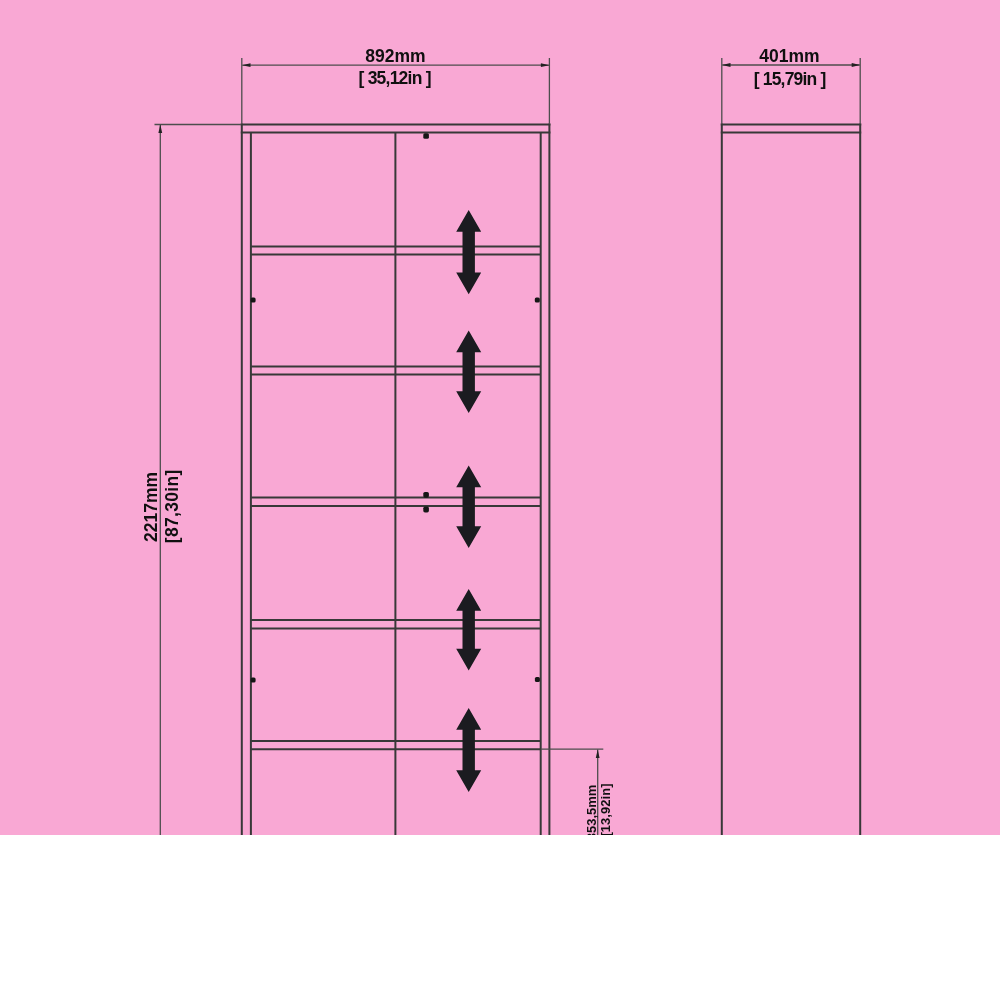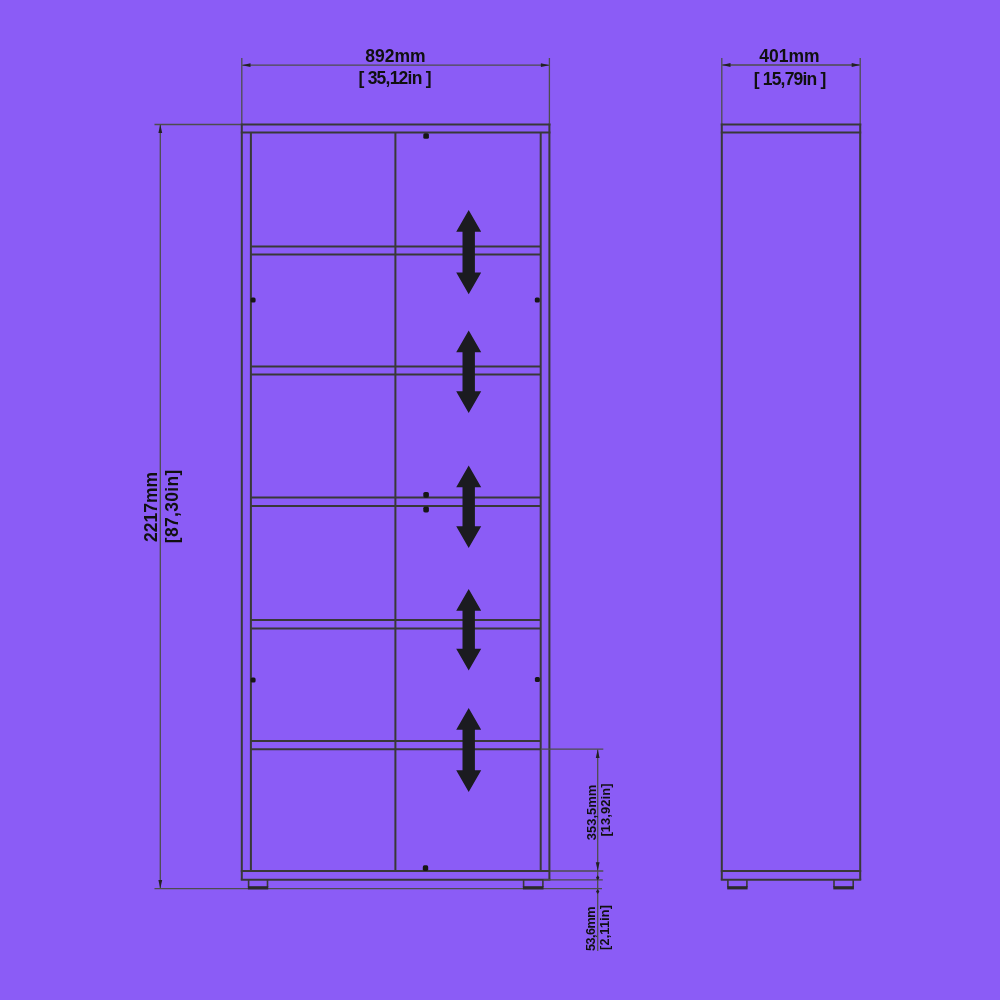--- a/index.html
+++ b/index.html
@@ -1,16 +1,16 @@
 <!DOCTYPE html>
 <html><head>
 <meta charset="utf-8">
 <style>
   html,body{margin:0;padding:0;background:#fff;}
-  #canvas{width:1000px;height:1000px;position:relative;background:#8b5cf6;}
+  #canvas{width:1000px;height:835px;position:relative;background:#f9a8d4;}
   svg{display:block;}
   text{font-family:"Liberation Sans", sans-serif;font-weight:bold;fill:#101010;}
 </style>
 </head>
 <body>
 
 <div id="canvas">
 <svg width="1000" height="1000" viewBox="0 0 1000 1000">
 
   <g stroke-linecap="butt">

